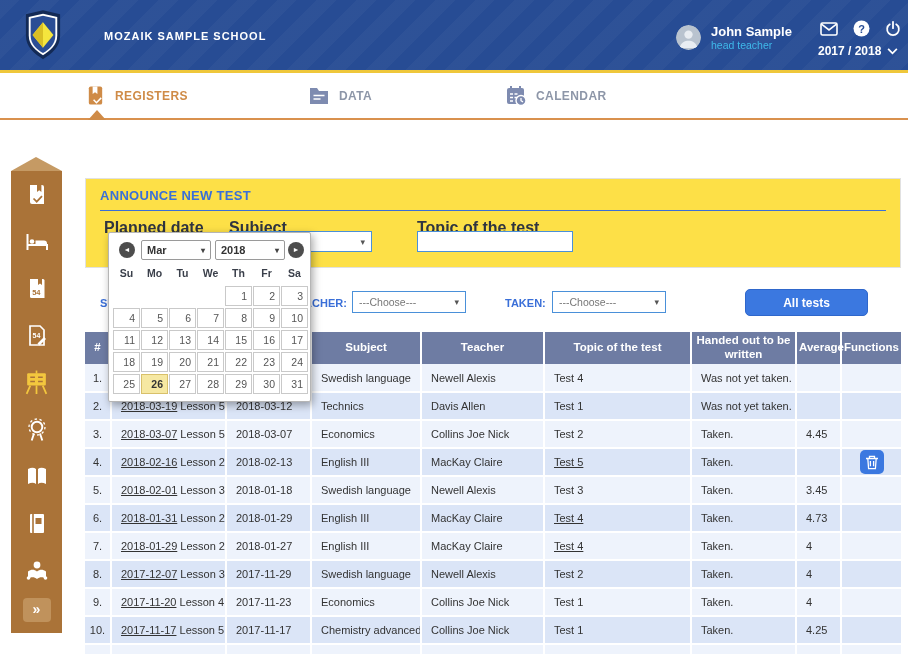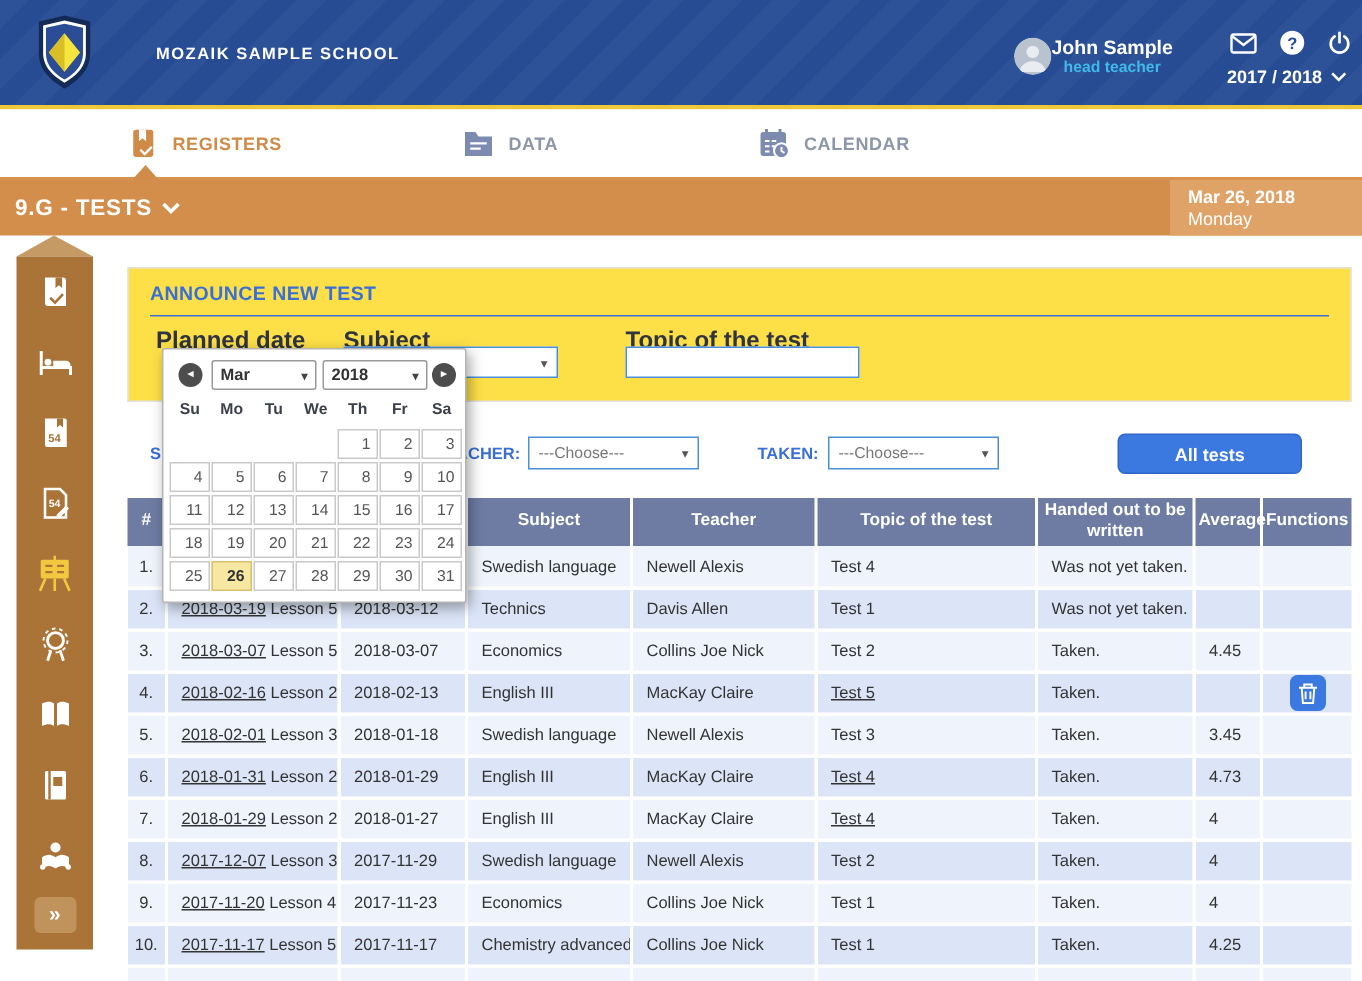--- a/index.html
+++ b/index.html
@@ -6,24 +6,24 @@
   body { background:#fff; font-family:"Liberation Sans", sans-serif; }
   #app { position:relative; width:908px; height:654px; overflow:hidden; background:#fff; }
 
   
   .topbar { position:absolute; left:0; top:0; width:908px; height:70px;
     background:var(--header-blue,#274c94);
     background-image:repeating-linear-gradient(135deg, rgba(255,255,255,.03) 0 14px, rgba(255,255,255,0) 14px 28px);
   }
   .logo { position:absolute; left:24px; top:10px; }
   .school-name { position:absolute; left:104px; top:30px; color:#fff; font-size:11px; font-weight:bold; letter-spacing:1px; }
-  .userbox { position:absolute; left:676px; top:25px; display:flex; cursor:pointer;text-align:center; }
+  .userbox { position:absolute; left:676px; top:25px; display:flex; gap:10px; cursor:pointer; }
   .avatar { width:25px; height:25px; border-radius:50%; overflow:hidden; }
   .uname { color:#fff; font-size:13px; font-weight:bold; line-height:14px; }
-  .urole { color:var(--role-teal,#3fb9ea); font-size:10.5px; line-height:13px;font-weight:bold; }
+  .urole { color:var(--role-teal,#3fb9ea); font-size:10.5px; line-height:13px; }
   .hicons { position:absolute; left:820px; top:20px; display:flex; gap:15px; align-items:center; }
   .hicon { cursor:pointer; display:inline-flex; }
   .yearsel { position:absolute; left:818px; top:44px; color:#fff; font-size:12px; font-weight:bold; display:flex; align-items:center; gap:6px; cursor:pointer; }
   .goldline { position:absolute; left:0; top:70px; width:908px; height:3px; background:var(--gold,#efc73b); }
 
   
   .mainnav { position:absolute; left:0; top:73px; width:908px; height:47px; background:#fff; border-bottom:2px solid #d9914e; }
   .tab { position:absolute; top:0; height:45px; display:flex; align-items:center; gap:9px; cursor:pointer; }
   .tab .tlabel { font-size:12px; font-weight:bold; letter-spacing:.4px; color:#8d96a8; }
   .tab.active .tlabel { color:var(--nav-orange,#cf8b47); }
@@ -183,32 +183,20 @@
         <rect x="2" y="3" width="17" height="16" rx="2" fill="#7e8bb0"></rect>
         <path d="M6 1v4M15 1v4" stroke="#7e8bb0" stroke-width="2"></path>
         <path d="M5 9h3M9.5 9h3M5 12.5h3M9.5 12.5h3M5 16h3" stroke="#fff" stroke-width="1.4"></path>
         <circle cx="16" cy="15.5" r="5" fill="#7e8bb0" stroke="#fff" stroke-width="1.4"></circle>
         <path d="M16 13v2.7l2 1.2" fill="none" stroke="#fff" stroke-width="1.3"></path>
       </svg>
       <span class="tlabel">CALENDAR</span>
     </div>
   </nav>
 
-  <div class="subbar">
-    <div class="subtitle">
-      <span>9.G - TESTS</span>
-      <svg width="12" height="8" viewBox="0 0 12 8">
-        <path d="M1 1l5 5 5-5" fill="none" stroke="#fff" stroke-width="2.4"></path>
-      </svg>
-    </div>
-    <div class="datebox">
-      <div class="d1">Mar 26, 2018</div>
-      <div class="d2">Monday</div>
-    </div>
-  </div>
 
   <div class="side-arrow"></div>
   <aside class="sidebar">
     <div class="sitem">
       <svg width="26" height="26" viewBox="0 0 26 26">
         <path d="M6 3h12a2 2 0 012 2v17H8a2 2 0 01-2-2z" fill="#fff"></path>
         <path d="M13 3v7l2.2-1.8L17.4 10V3z" fill="#aa7338"></path>
         <path d="M9.5 16.5l3.2 3.2 5.3-5.6" fill="none" stroke="#aa7338" stroke-width="1.7"></path>
       </svg>
     </div>

